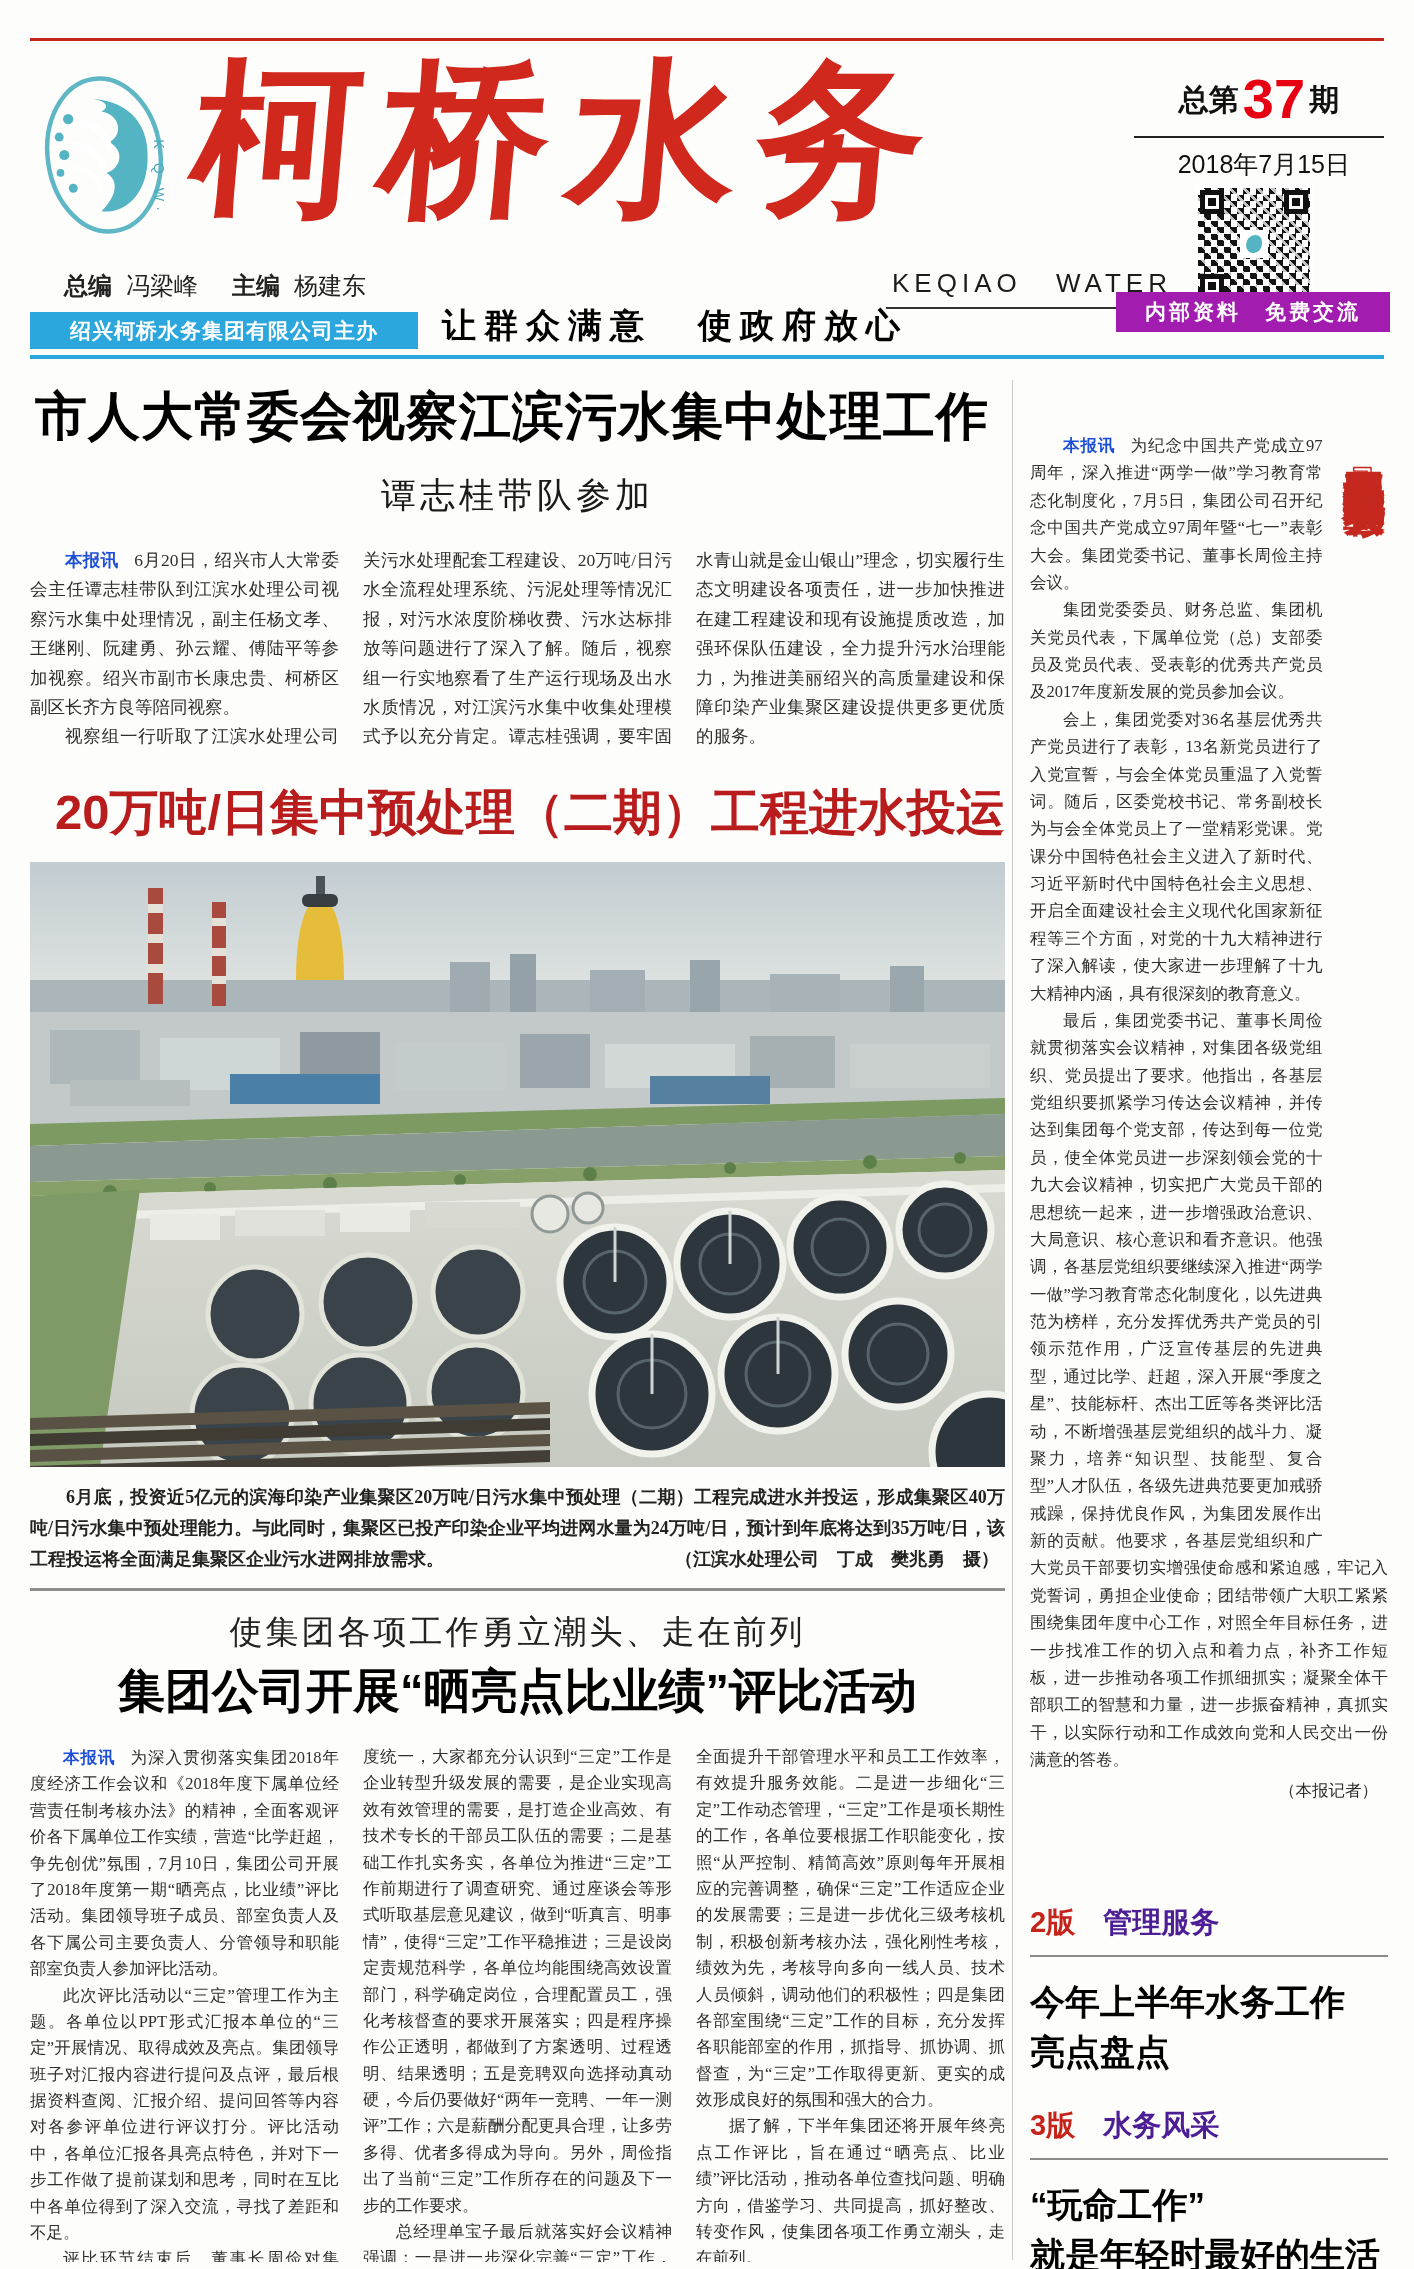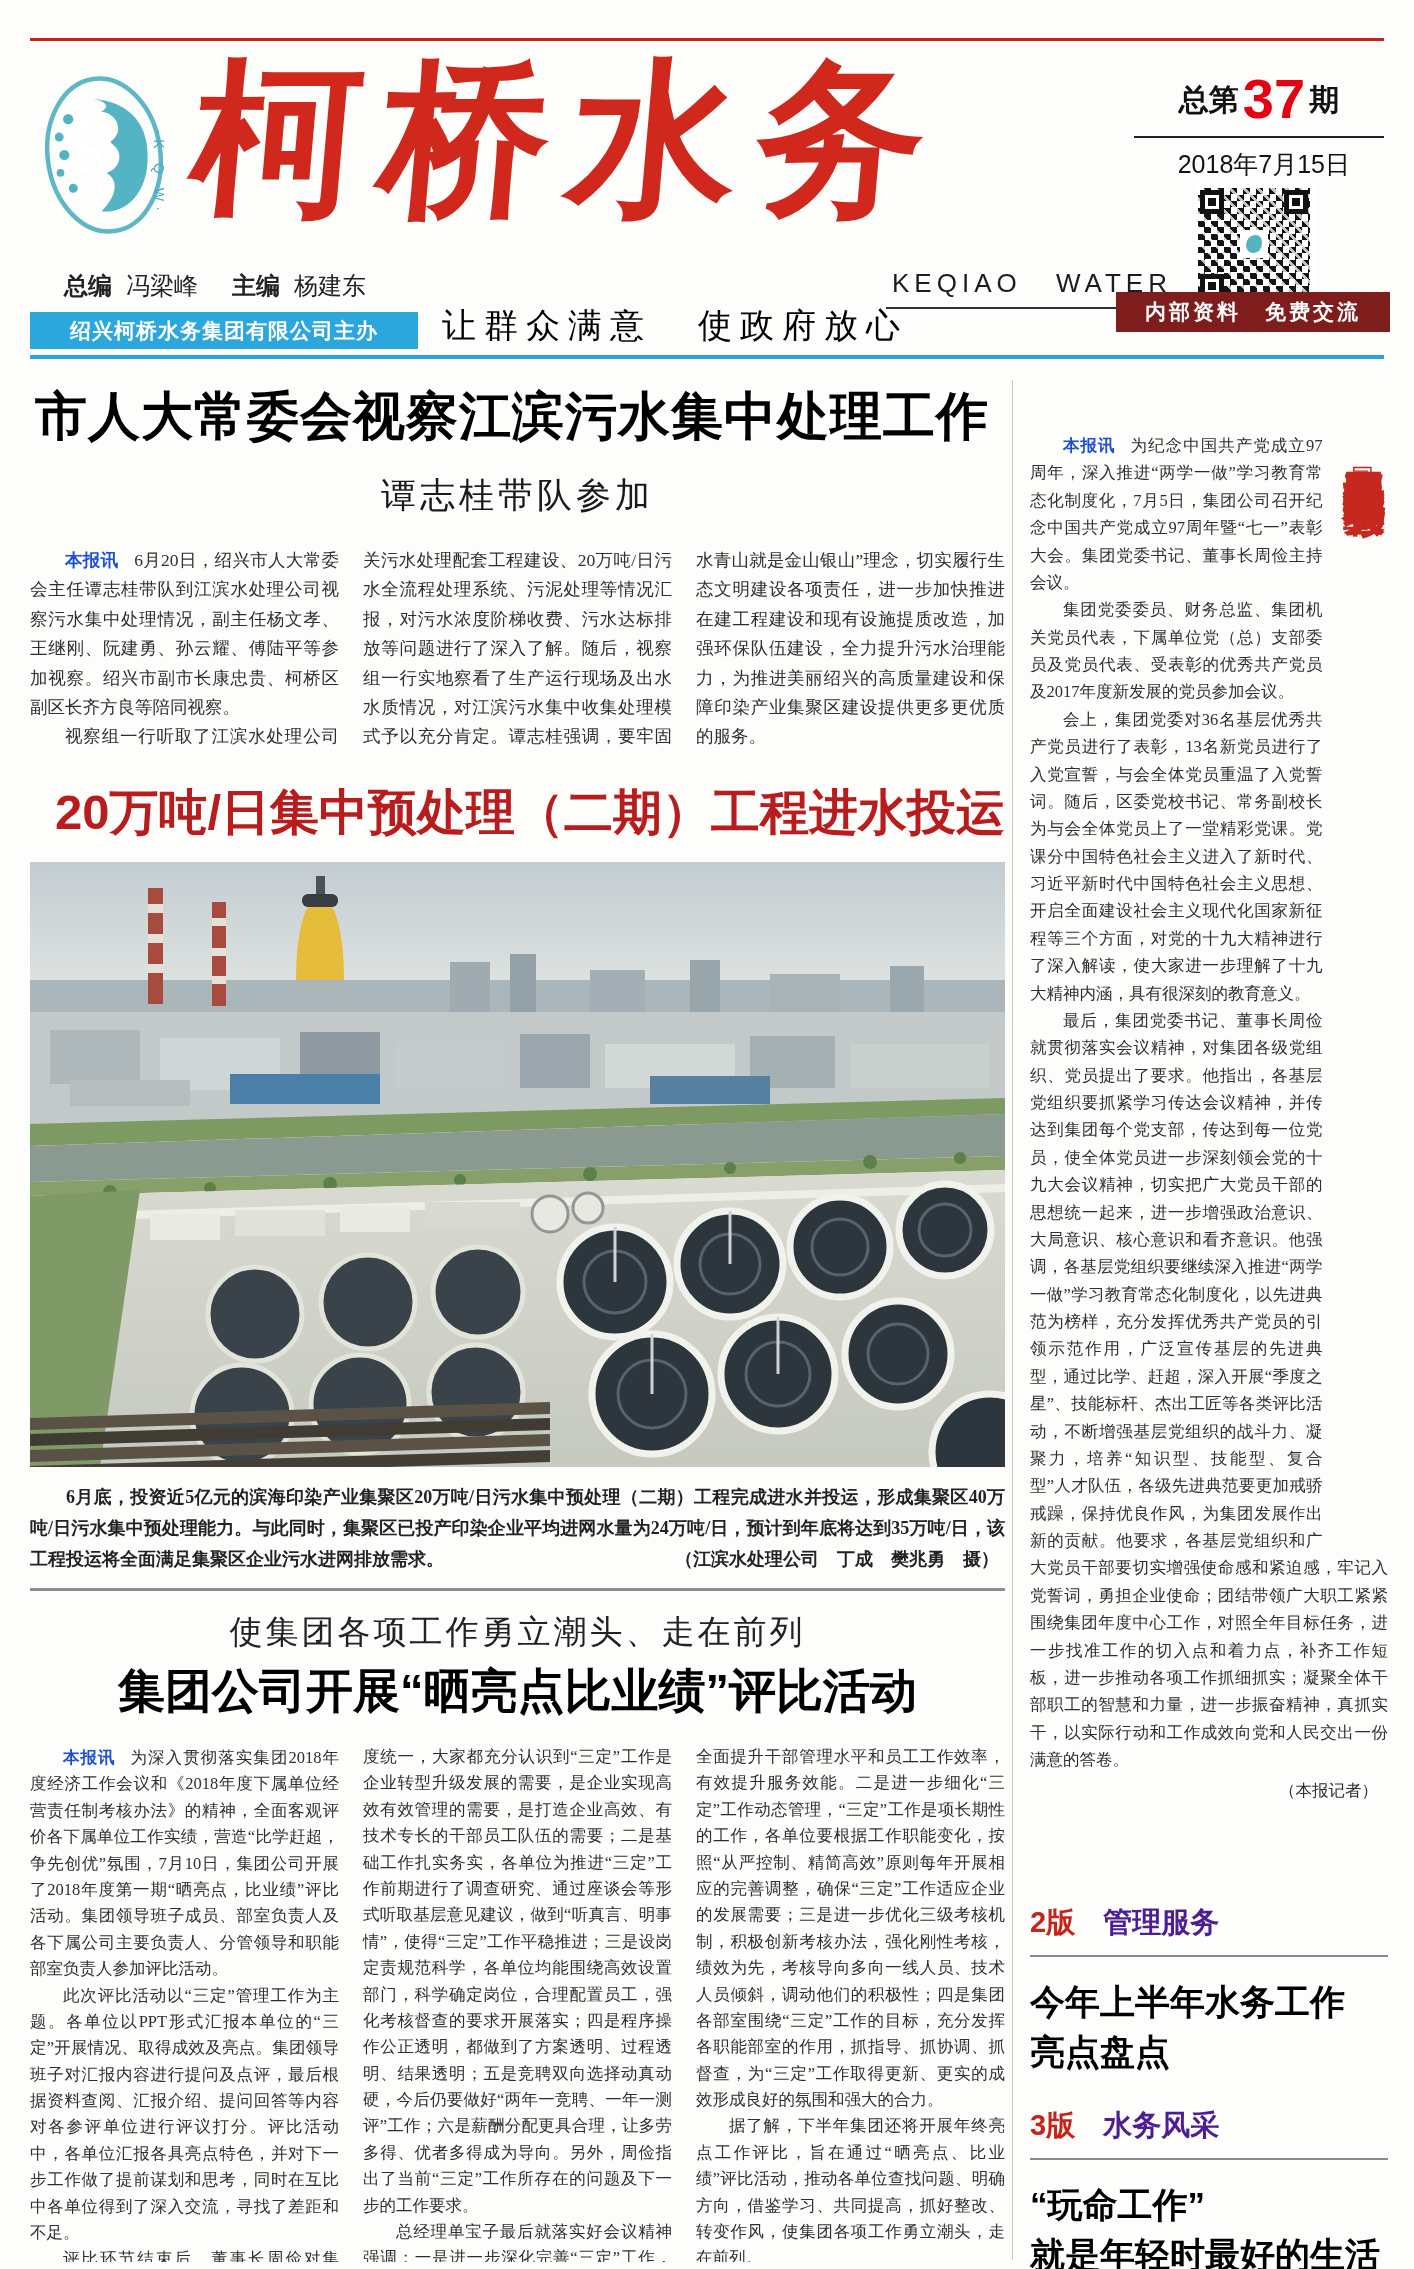--- a/index.html
+++ b/index.html
@@ -29,28 +29,28 @@
   .qr .f-tl{left:2px;top:2px;} .qr .f-tr{right:2px;top:2px;} .qr .f-bl{left:2px;bottom:2px;}
   .qr .center-logo{position:absolute;left:42px;top:42px;width:28px;height:28px;background:#fff;border-radius:4px;}
   .qr .center-logo::after{content:"";position:absolute;left:6px;top:5px;width:16px;height:18px;
        background:#55b4c4;border-radius:60% 40% 55% 45%;}
   .editors{position:absolute;left:64px;top:270px;font-size:24px;color:#222;white-space:nowrap;}
   .editors .lab{font-family:"Liberation Sans",sans-serif;font-weight:bold;margin-right:14px;}
   .editors .nam{margin-right:34px;}
   .en-title{position:absolute;left:886px;top:268px;font-family:"Liberation Sans",sans-serif;
             font-size:26px;letter-spacing:5px;word-spacing:22px;color:#1c1c1c;
             border-bottom:2px solid #333;padding:0 6px 8px 6px;text-align:right;}
-  .internal{position:absolute;left:1116px;top:292px;width:274px;height:40px;background:#7f1d1d;
+  .internal{position:absolute;left:1116px;top:292px;width:274px;height:40px;background:#a21caf;
             color:#fff;font-family:"Liberation Sans",sans-serif;font-weight:bold;font-size:21px;
             display:flex;align-items:center;justify-content:center;letter-spacing:3px;}
   .publisher{position:absolute;left:30px;top:312px;width:388px;height:37px;background:#2ba7de;
              color:#fff;font-family:"Liberation Sans",sans-serif;font-weight:bold;font-size:21px;
              display:flex;align-items:center;justify-content:center;letter-spacing:1px;}
   .slogan{position:absolute;left:442px;top:303px;font-family:"Liberation Sans",sans-serif;
-          font-weight:400;font-size:34px;color:#000;letter-spacing:8px;white-space:nowrap;}
+          font-weight:700;font-size:34px;color:#000;letter-spacing:8px;white-space:nowrap;}
   .slogan .gap{display:inline-block;width:46px;}
   .blue-rule{position:absolute;left:30px;top:355px;width:1354px;height:4px;background:#2ba7de;}
 
   
   .a1-head{position:absolute;left:18px;top:382px;width:988px;text-align:center;
            font-family:"Liberation Sans",sans-serif;font-weight:900;font-size:52px;
            color:#000;letter-spacing:1px;white-space:nowrap;}
   .a1-sub{position:absolute;left:30px;top:472px;width:975px;text-align:center;
           font-size:35px;color:#1a1a1a;letter-spacing:4px;}
   .cols{display:grid;grid-template-columns:repeat(3,1fr);column-gap:24px;overflow:hidden;}

